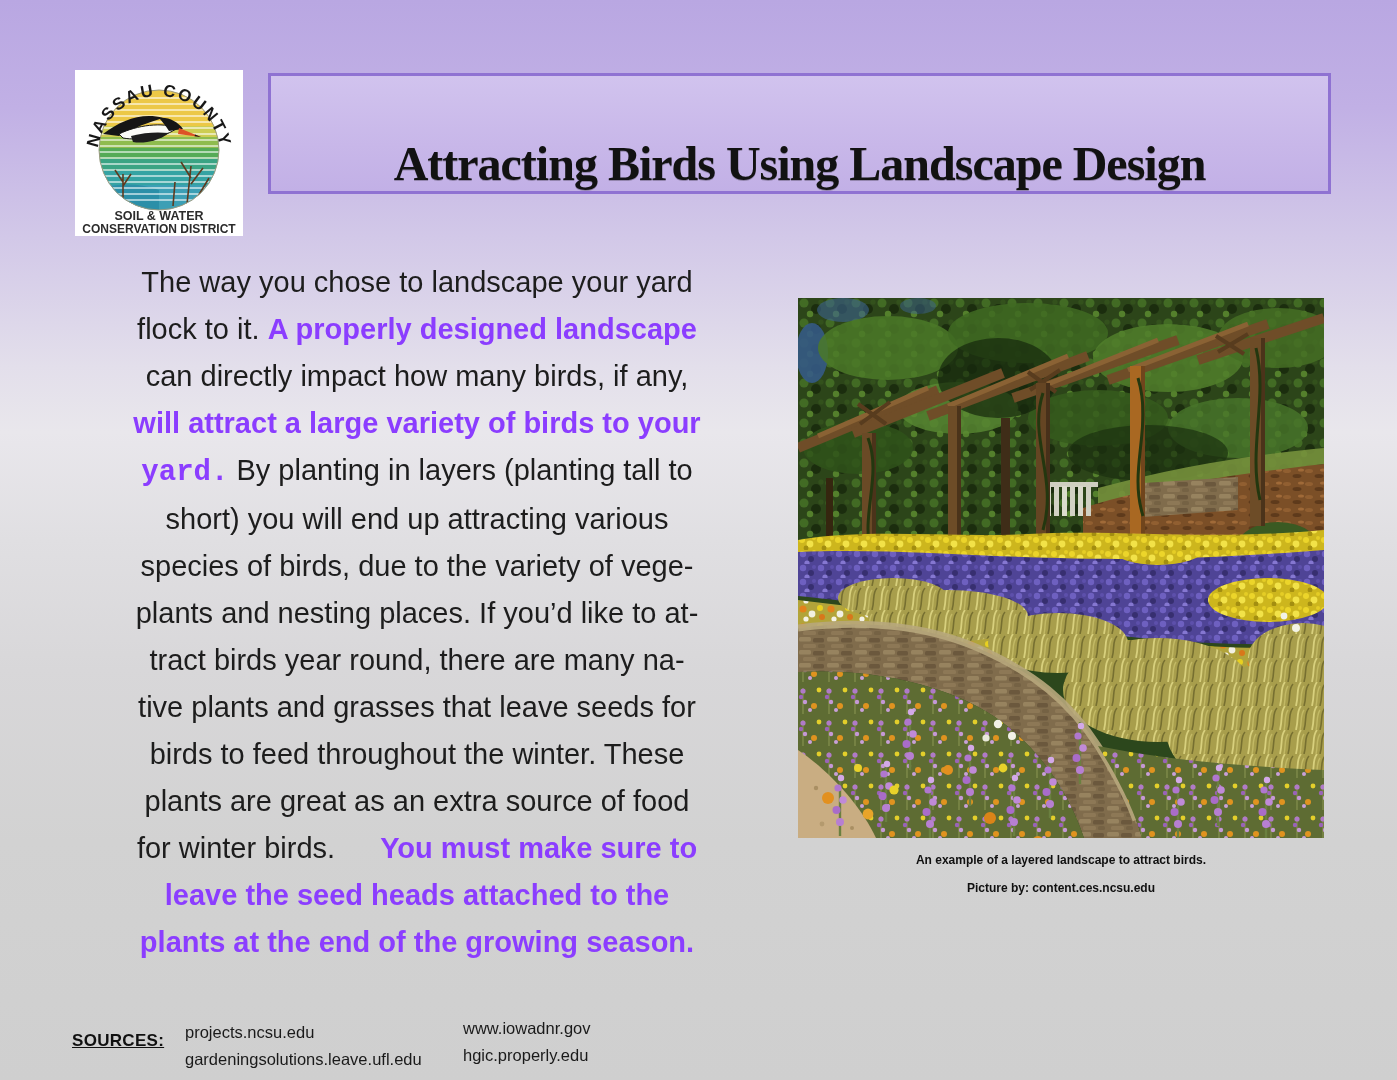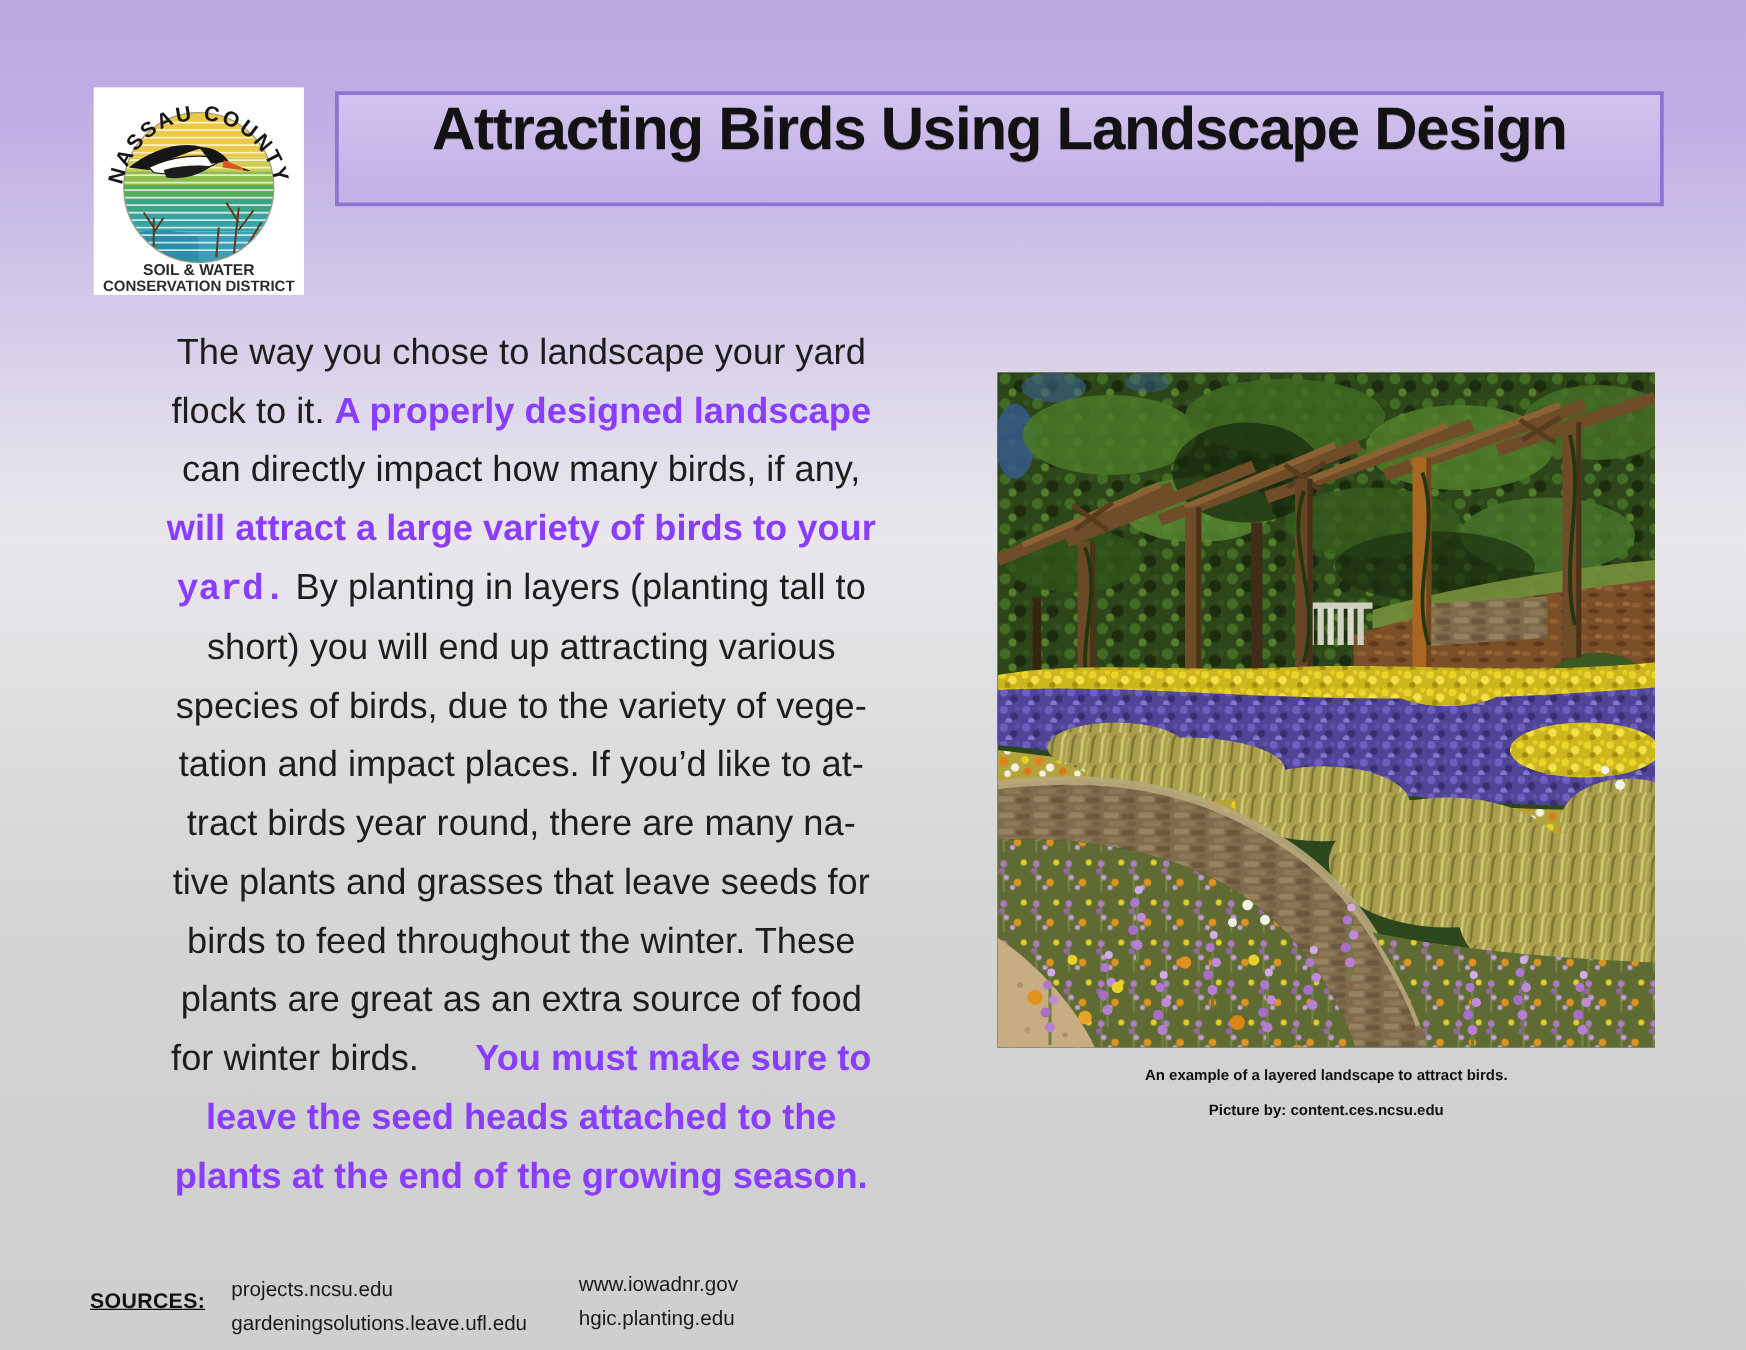--- a/index.html
+++ b/index.html
@@ -13,24 +13,24 @@
       #e9e7ec 40%, #e0dfe2 50%, #d8d7d9 62%, #d2d2d2 78%, #cfcfcf 100%);
   }
 
   .logo-box {
     position:absolute; left:75px; top:70px; width:168px; height:166px;
     background:#ffffff;
   }
   .logo-box svg { display:block; width:100%; height:100%; }
 
   .title-box {
-    position:absolute; left:268px; top:73px; width:1063px; height:92px;
+    position:absolute; left:268px; top:73px; width:1063px; height:121px;
     border:3px solid #8f72d2;
     background:linear-gradient(180deg,#d1c3ee 0%,#c8b7e9 60%,#c2b0e6 100%);
-    display:flex; align-items:flex-start; justify-content:center;
+    display:flex; align-items:flex-end; justify-content:center;font-family:Liberation Serif, serif;
   }
   .page-title {
     font-size:48px; font-weight:bold; letter-spacing:-1px; color:#121212;
     white-space:nowrap; text-shadow:0 1px 0 rgba(0,0,0,.25);
   }
 
   .body-text {
     position:absolute; left:63px; top:259px; width:708px;
     font-size:29px; line-height:47px; color:#1d1d1d; text-align:center;
   }
@@ -131,21 +131,21 @@
   </div>
 
   <div class="body-text">
       <div class="body-line"><span>The way you chose to landscape your yard</span></div>
       <div class="body-line"><span>flock to it. </span><span class="hl" style="color: rgb(139, 61, 255);">A properly designed landscape</span></div>
       <div class="body-line"><span>can directly impact how many birds, if any,</span></div>
       <div class="body-line"><span class="hl" style="color: rgb(139, 61, 255); margin-top: 48px;">will attract a large variety of birds to your</span></div>
       <div class="body-line"><span class="hl" style="color: rgb(139, 61, 255); font-family: Liberation Mono, monospace;">yard.</span><span> By planting in layers (planting tall to</span></div>
       <div class="body-line"><span>short) you will end up attracting various</span></div>
       <div class="body-line"><span>species of birds, due to the variety of vege-</span></div>
-      <div class="body-line"><span>tation and impact places. If you’d like to at-</span></div>
+      <div class="body-line"><span>plants and nesting places. If you’d like to at-</span></div>
       <div class="body-line"><span>tract birds year round, there are many na-</span></div>
       <div class="body-line"><span>tive plants and grasses that leave seeds for</span></div>
       <div class="body-line"><span>birds to feed throughout the winter. These</span></div>
       <div class="body-line"><span>plants are great as an extra source of food</span></div>
       <div class="body-line"><span>for winter birds. </span><span class="hl" style="color: rgb(139, 61, 255); margin-left: 37px;">You must make sure to</span></div>
       <div class="body-line"><span class="hl" style="color: rgb(139, 61, 255);">leave the seed heads attached to the</span></div>
       <div class="body-line"><span class="hl" style="color: rgb(139, 61, 255);">plants at the end of the growing season.</span></div>
     </div>
 
   <div class="photo">
@@ -353,16 +353,16 @@
     <div>Picture by: content.ces.ncsu.edu</div>
   </div>
 
   <div class="sources-label">SOURCES:</div>
   <div class="sources-col c1">
     <div>projects.ncsu.edu</div>
     <div>gardeningsolutions.leave.ufl.edu</div>
   </div>
   <div class="sources-col c2">
     <div>www.iowadnr.gov</div>
-    <div>hgic.planting.edu</div>
+    <div>hgic.properly.edu</div>
   </div>
 
 </div>
 
 </body></html>

